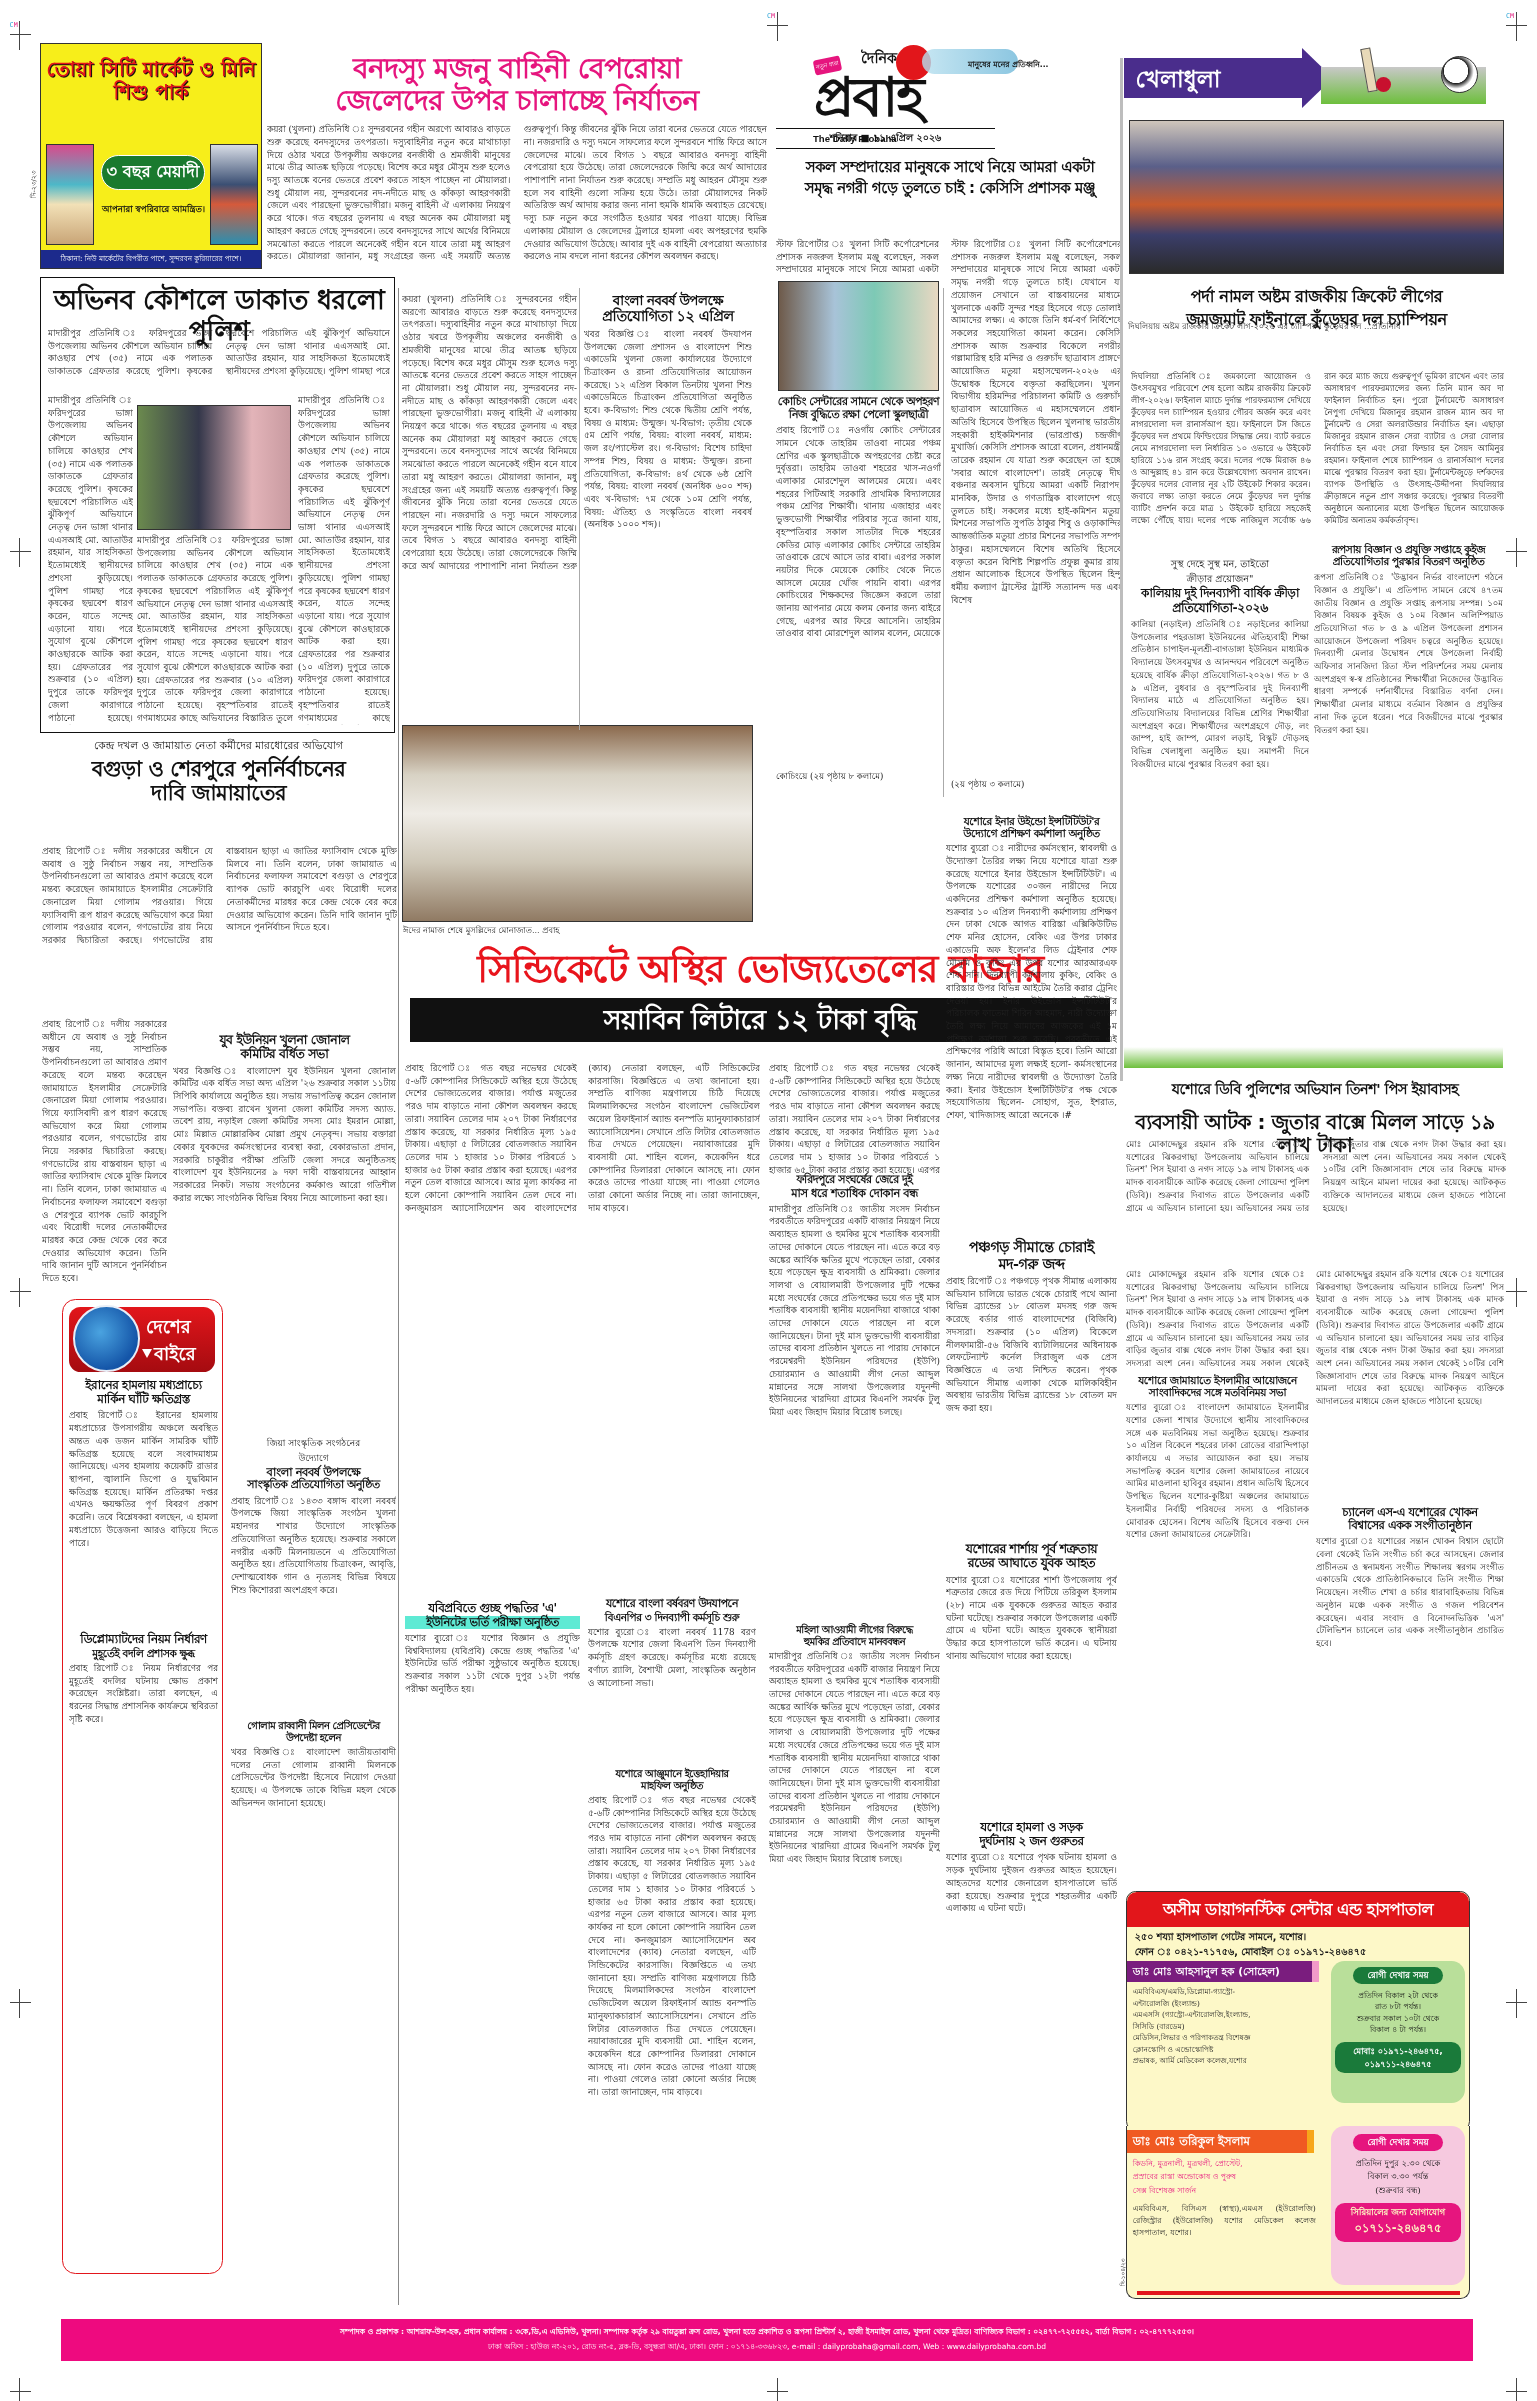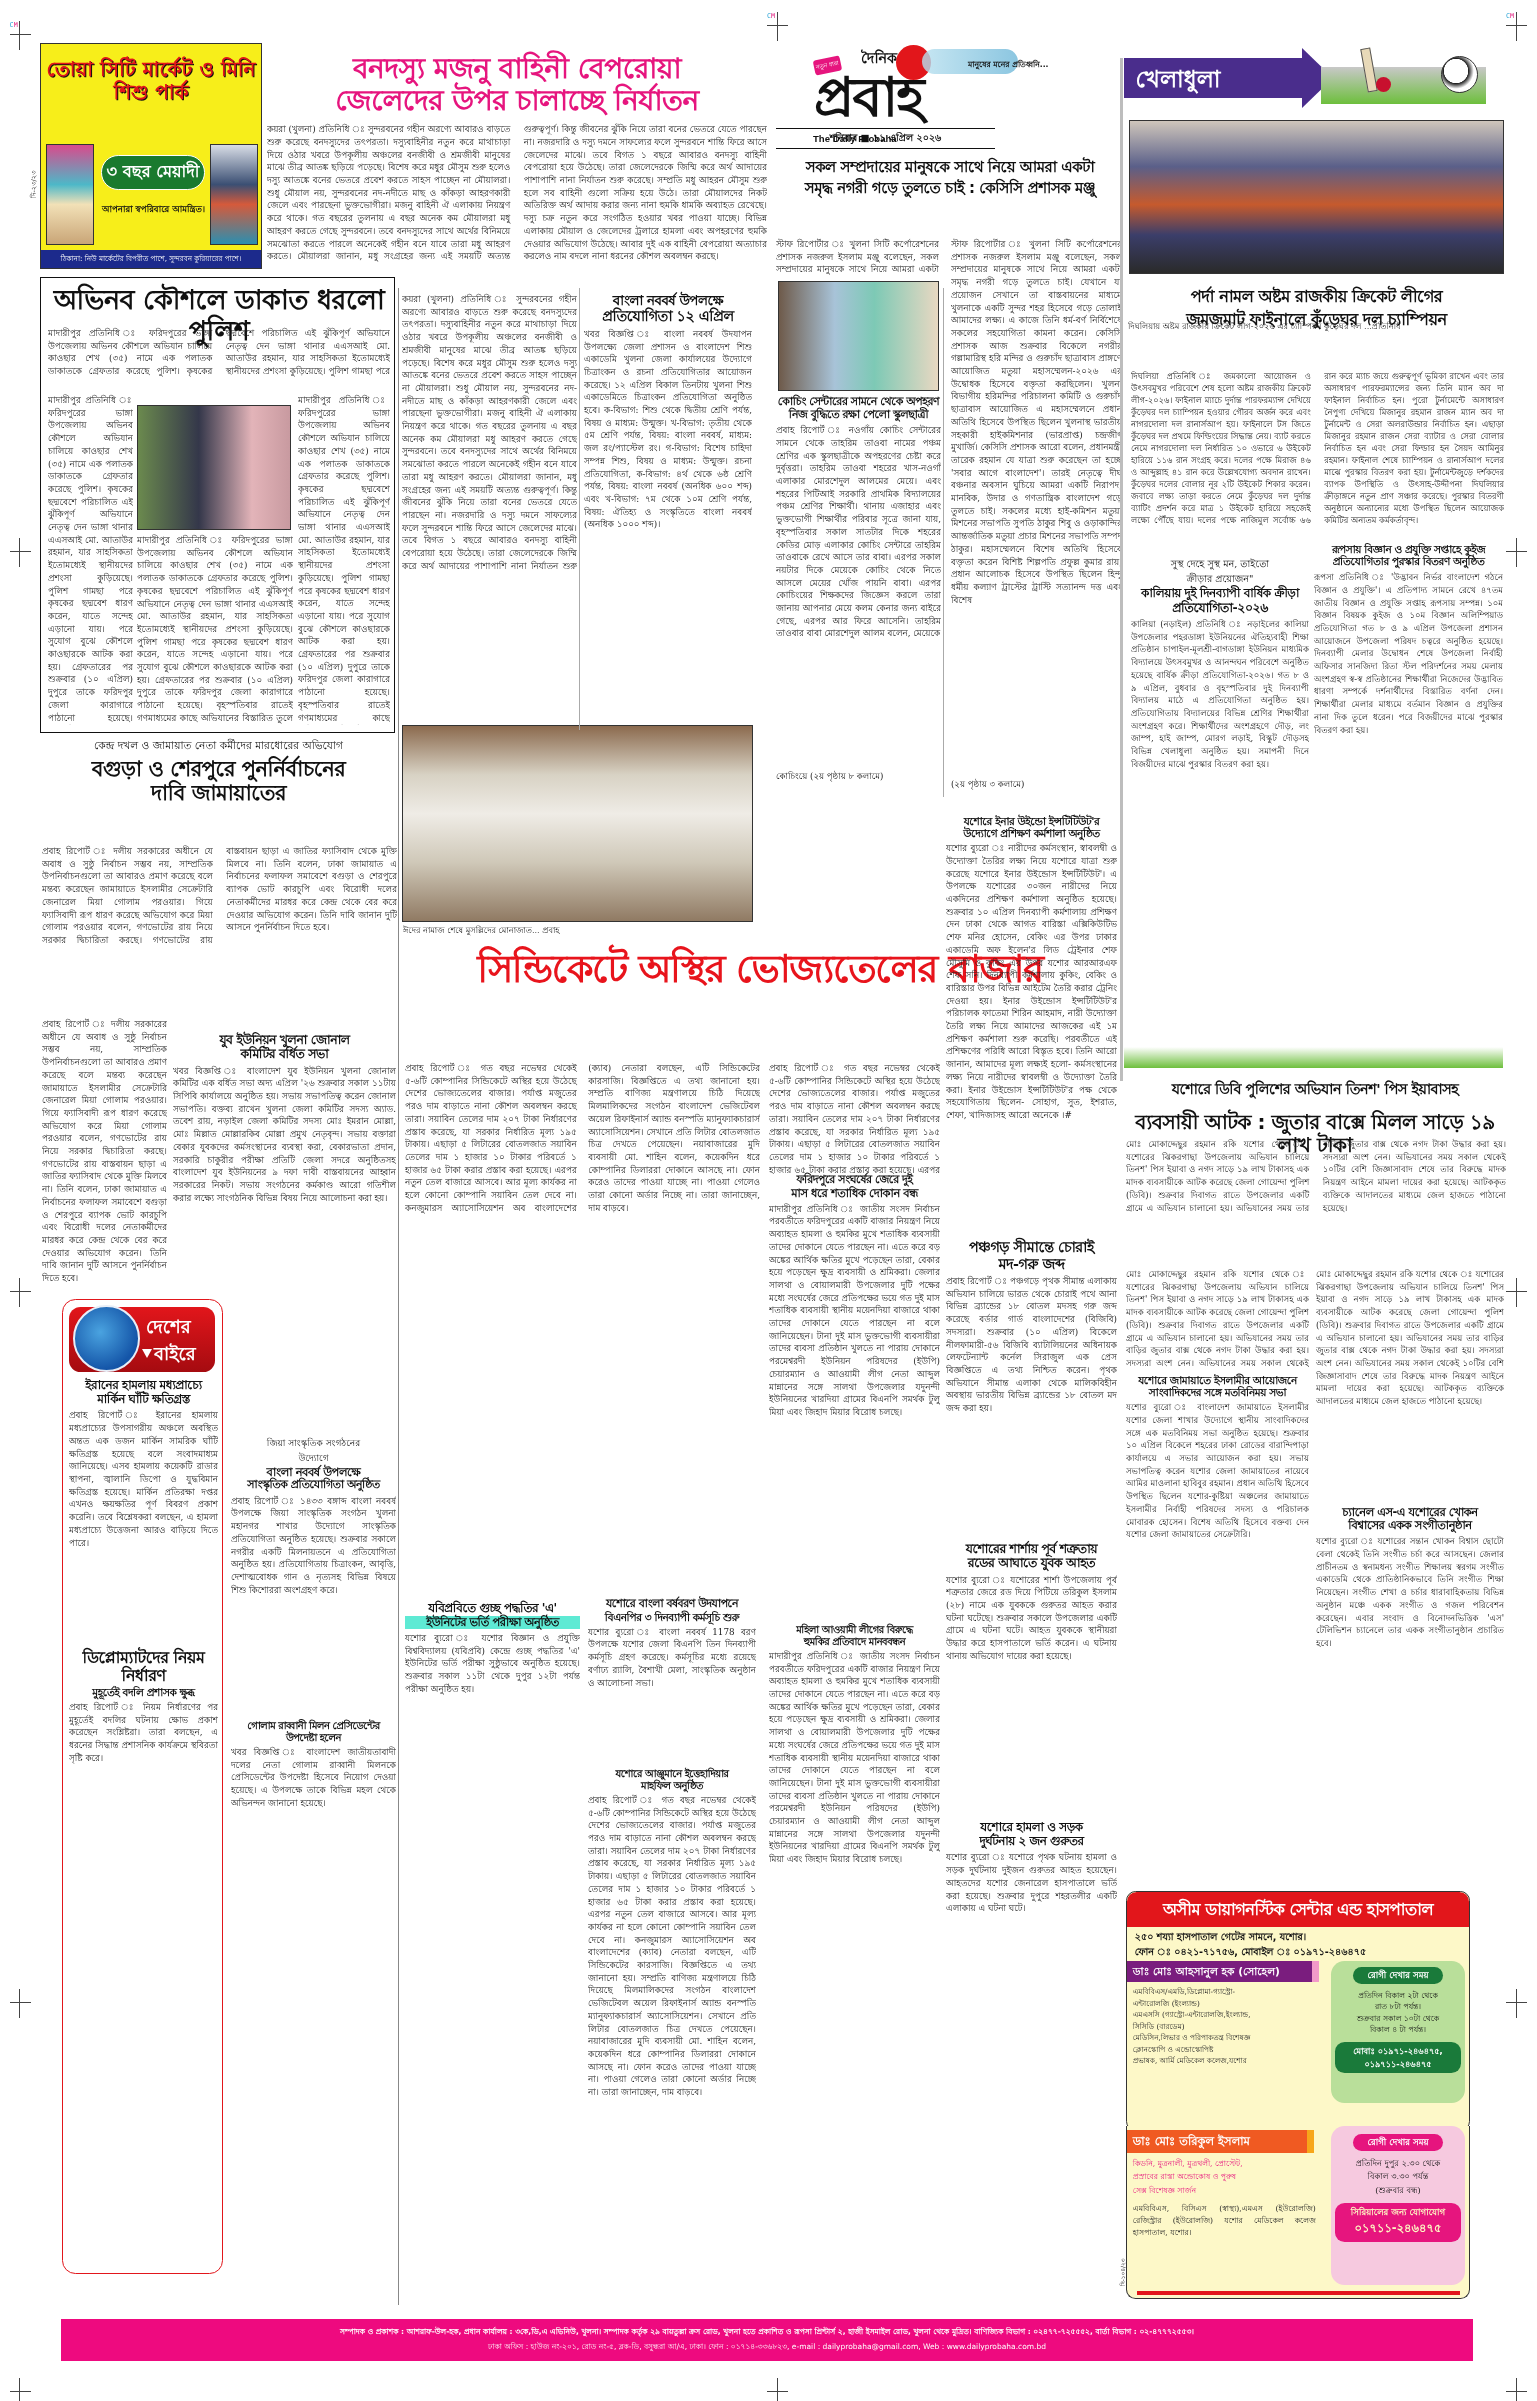--- a/index.html
+++ b/index.html
@@ -165,27 +165,30 @@
   <div class="abs" style="left:77px;top:5.8px;color:#fff;font-weight:bold;font-size:18px;">দেশের</div>
   <div class="abs" style="left:85px;top:33px;color:#fff;font-weight:bold;font-size:18px;">বাইরে</div>
   <div class="abs" style="left:73px;top:42px;width:0;height:0;border-left:5.8px solid transparent;border-right:5.8px solid transparent;border-top:9.6px solid #fff;"></div>
 </div>
 <div class="abs" style="left:69px;top:1379px;width:149px;">
   <div class="hl" style="font-size:12px;">ইরানের হামলায় মধ্যপ্রাচ্যে</div>
   <div class="hl" style="font-size:12px;">মার্কিন ঘাঁটি ক্ষতিগ্রস্ত</div>
   <div class="body-text" style="margin-top:2.9px;height:216px;">প্রবাহ রিপোর্ট ঃ ইরানের হামলায় মধ্যপ্রাচ্যের উপসাগরীয় অঞ্চলে অবস্থিত অন্তত এক ডজন মার্কিন সামরিক ঘাঁটি ক্ষতিগ্রস্ত হয়েছে বলে সংবাদমাধ্যম জানিয়েছে। এসব হামলায় কয়েকটি রাডার স্থাপনা, জ্বালানি ডিপো ও যুদ্ধবিমান ক্ষতিগ্রস্ত হয়েছে। মার্কিন প্রতিরক্ষা দপ্তর এখনও ক্ষয়ক্ষতির পূর্ণ বিবরণ প্রকাশ করেনি। তবে বিশ্লেষকরা বলছেন, এ হামলা মধ্যপ্রাচ্যে উত্তেজনা আরও বাড়িয়ে দিতে পারে।</div>
 </div>
 <div class="abs" style="left:69px;top:1633px;width:149px;">
-  <div class="hl" style="font-size:16px;margin-top:16px;">ডিপ্লোম্যাটদের নিয়ম নির্ধারণ</div>
+  <div class="hl" style="font-size:12px;">ডিপ্লোম্যাটদের নিয়ম নির্ধারণ</div>
   <div class="hl" style="font-size:10.6px;">মুহূর্তেই বদলি প্রশাসক ক্ষুব্ধ</div>
   <div class="body-text" style="margin-top:2.9px;height:596px;">প্রবাহ রিপোর্ট ঃ নিয়ম নির্ধারণের পর মুহূর্তেই বদলির ঘটনায় ক্ষোভ প্রকাশ করেছেন সংশ্লিষ্টরা। তারা বলছেন, এ ধরনের সিদ্ধান্ত প্রশাসনিক কার্যক্রমে স্থবিরতা সৃষ্টি করে।</div>
 </div>
 
 <div class="abs" style="left:402px;top:946px;width:716px;">
   <div class="hl" style="font-size:38px;color:#e8141c;letter-spacing:-1.4px;line-height:46px;">সিন্ডিকেটে অস্থির ভোজ্যতেলের বাজার</div>
+  <div style="margin:5.8px 7.7px 0 7.7px;background:#111;height:44px;">
+    <div class="hl" style="color:#fff;font-size:27px;line-height:44px;">সয়াবিন লিটারে ১২ টাকা বৃদ্ধি</div>
+  </div>
 </div>
 <div class="abs body-text cols3" style="left:405px;top:1062px;width:355px;height:1259px;column-count:2;">প্রবাহ রিপোর্ট ঃ গত বছর নভেম্বর থেকেই ৫-৬টি কোম্পানির সিন্ডিকেটে অস্থির হয়ে উঠেছে দেশের ভোজ্যতেলের বাজার। পর্যাপ্ত মজুতের পরও দাম বাড়াতে নানা কৌশল অবলম্বন করছে তারা। সয়াবিন তেলের দাম ২০৭ টাকা নির্ধারণের প্রস্তাব করেছে, যা সরকার নির্ধারিত মূল্য ১৯৫ টাকায়। এছাড়া ৫ লিটারের বোতলজাত সয়াবিন তেলের দাম ১ হাজার ১০ টাকার পরিবর্তে ১ হাজার ৬৫ টাকা করার প্রস্তাব করা হয়েছে। এরপর নতুন তেল বাজারে আসবে। আর মূল্য কার্যকর না হলে কোনো কোম্পানি সয়াবিন তেল দেবে না। কনজুমারস অ্যাসোসিয়েশন অব বাংলাদেশের (ক্যাব) নেতারা বলছেন, এটি সিন্ডিকেটের কারসাজি। বিজ্ঞপ্তিতে এ তথ্য জানানো হয়। সম্প্রতি বাণিজ্য মন্ত্রণালয়ে চিঠি দিয়েছে মিলমালিকদের সংগঠন বাংলাদেশ ভেজিটেবল অয়েল রিফাইনার্স অ্যান্ড বনস্পতি ম্যানুফ্যাকচারার্স অ্যাসোসিয়েশন। সেখানে প্রতি লিটার বোতলজাত চিত্র দেখতে পেয়েছেন। নয়াবাজারের মুদি ব্যবসায়ী মো. শাহিন বলেন, কয়েকদিন ধরে কোম্পানির ডিলাররা দোকানে আসছে না। ফোন করেও তাদের পাওয়া যাচ্ছে না। পাওয়া গেলেও তারা কোনো অর্ডার নিচ্ছে না। তারা জানাচ্ছেন, দাম বাড়বে।</div>
 <div class="abs body-text" style="left:769px;top:1062px;width:171px;height:113px;">প্রবাহ রিপোর্ট ঃ গত বছর নভেম্বর থেকেই ৫-৬টি কোম্পানির সিন্ডিকেটে অস্থির হয়ে উঠেছে দেশের ভোজ্যতেলের বাজার। পর্যাপ্ত মজুতের পরও দাম বাড়াতে নানা কৌশল অবলম্বন করছে তারা। সয়াবিন তেলের দাম ২০৭ টাকা নির্ধারণের প্রস্তাব করেছে, যা সরকার নির্ধারিত মূল্য ১৯৫ টাকায়। এছাড়া ৫ লিটারের বোতলজাত সয়াবিন তেলের দাম ১ হাজার ১০ টাকার পরিবর্তে ১ হাজার ৬৫ টাকা করার প্রস্তাব করা হয়েছে। এরপর নতুন তেল বাজারে আসবে। আর মূল্য কার্যকর না হলে কোনো কোম্পানি সয়াবিন তেল দেবে না। কনজুমারস অ্যাসোসিয়েশন অব বাংলাদেশের (ক্যাব) নেতারা বলছেন, এটি সিন্ডিকেটের কারসাজি। বিজ্ঞপ্তিতে এ তথ্য জানানো হয়। সম্প্রতি বাণিজ্য মন্ত্রণালয়ে চিঠি দিয়েছে মিলমালিকদের সংগঠন বাংলাদেশ ভেজিটেবল অয়েল রিফাইনার্স অ্যান্ড বনস্পতি ম্যানুফ্যাকচারার্স অ্যাসোসিয়েশন। সেখানে প্রতি লিটার বোতলজাত চিত্র দেখতে পেয়েছেন। নয়াবাজারের মুদি ব্যবসায়ী মো. শাহিন বলেন, কয়েকদিন ধরে কোম্পানির ডিলাররা দোকানে আসছে না। ফোন করেও তাদের পাওয়া যাচ্ছে না। পাওয়া গেলেও তারা কোনো অর্ডার নিচ্ছে না। তারা জানাচ্ছেন, দাম বাড়বে।</div>
 
 <div class="abs" style="left:405px;top:1602px;width:175px;">
   <div class="hl" style="font-size:12px;background:#fff;">যবিপ্রবিতে গুচ্ছ পদ্ধতির 'এ'</div>
   <div class="hl" style="font-size:11.5px;background:#5eead4;">ইউনিটের ভর্তি পরীক্ষা অনুষ্ঠিত</div>
   <div class="body-text" style="margin-top:2.9px;height:663px;background:#fff;">যশোর ব্যুরো ঃ যশোর বিজ্ঞান ও প্রযুক্তি বিশ্ববিদ্যালয় (যবিপ্রবি) কেন্দ্রে গুচ্ছ পদ্ধতির 'এ' ইউনিটের ভর্তি পরীক্ষা সুষ্ঠুভাবে অনুষ্ঠিত হয়েছে। শুক্রবার সকাল ১১টা থেকে দুপুর ১২টা পর্যন্ত পরীক্ষা অনুষ্ঠিত হয়।</div>
 </div>
 <div class="abs" style="left:588px;top:1598px;width:168px;">

